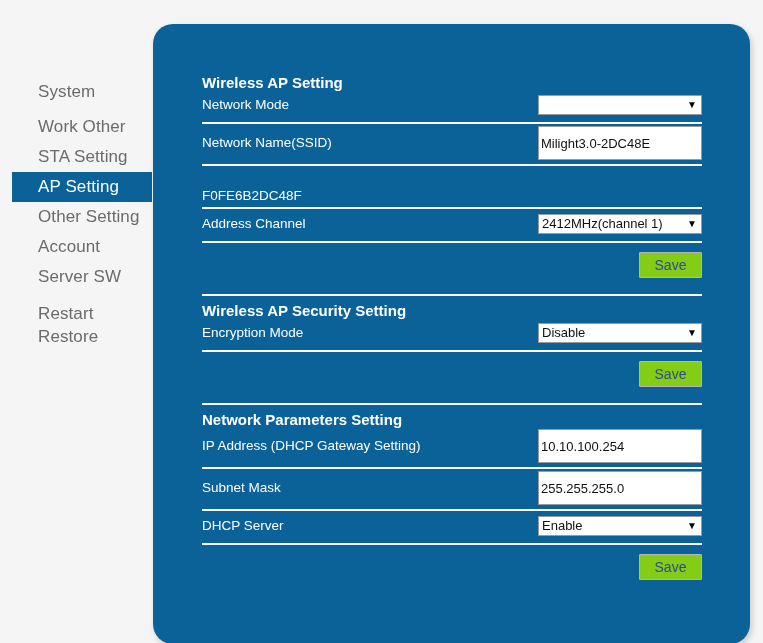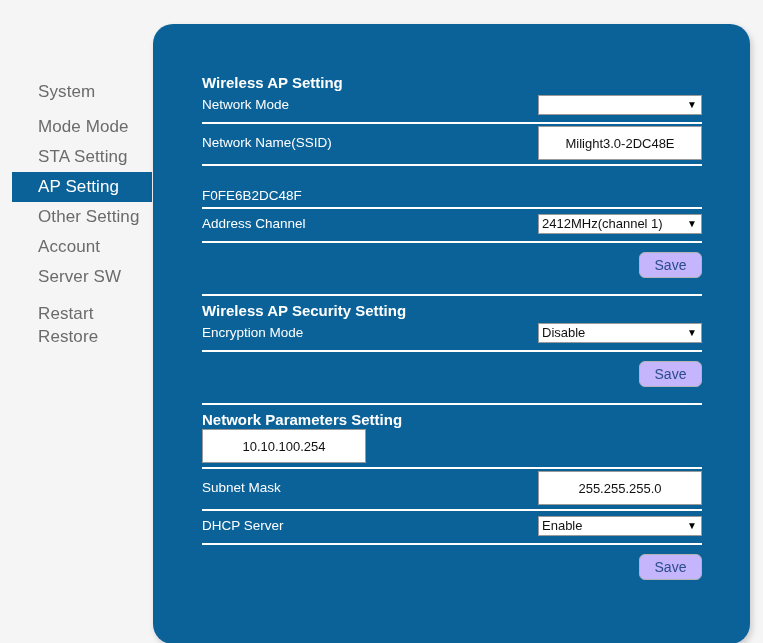--- a/index.html
+++ b/index.html
@@ -109,21 +109,20 @@
     height: 20px;
     box-sizing: border-box;
     background: #ffffff;
     border: 1px solid #9a9a9a;
     font-family: "Liberation Sans", sans-serif;
     font-size: 13px;
     color: #111111;
     padding: 16px 2px;
     line-height: 18px;
     outline: none;
-    text-align: center;
   }
   .sel {
     position: relative;
     width: 164px;
     height: 20px;
     box-sizing: border-box;
     background: #ffffff;
     border: 1px solid #9a9a9a;
     font-size: 13px;
     color: #111111;
@@ -148,37 +147,37 @@
   }
 
   .btn-row {
     display: flex;
     justify-content: flex-end;
     padding: 9px 0 10px 0;
   }
   .save-btn {
     width: 63px;
     height: 26px;
-    background: #c4b5fd;
+    background: #84cc16;
     border: 1px solid #b4b4b4;
-    border-radius: 6px;
+    border-radius: 1px;
     color: #2c4c8c;
     font-family: "Liberation Sans", sans-serif;
     font-size: 14px;
     cursor: pointer;
     padding: 0;
   }
   .spacer-sm { height: 6px; }
 </style>
 </head>
 <body>
 
 <div id="sidebar">
   <div class="nav-item" style="top:77px;"><span>System</span></div>
-  <div class="nav-item" style="top:112px;"><span>Mode Mode</span></div>
+  <div class="nav-item" style="top:112px;"><span>Work Other</span></div>
   <div class="nav-item" style="top:142px;"><span>STA Setting</span></div>
   <div class="nav-item active" style="top:172px;"><span>AP Setting</span></div>
   <div class="nav-item" style="top:202px;"><span>Other Setting</span></div>
   <div class="nav-item" style="top:232px;"><span>Account</span></div>
   <div class="nav-item" style="top:262px;"><span>Server SW</span></div>
   <div class="nav-item" style="top:299px;"><span>Restart</span></div>
   <div class="nav-item" style="top:322px;"><span>Restore</span></div>
 </div>
 
 <div id="panel">
@@ -240,20 +239,21 @@
       </div>
     </div>
 
     <div class="spacer-sm"></div>
 
     <div class="section">
       <div class="rule"></div>
       <div class="section-title">Network Parameters Setting</div>
 
       <div class="row tight">
+        <div class="row-label">IP Address (DHCP Gateway Setting)</div>
         <input class="txt" type="text" value="10.10.100.254" style="">
       </div>
       <div class="rule"></div>
 
       <div class="row">
         <div class="row-label">Subnet Mask</div>
         <input class="txt" type="text" value="255.255.255.0" style="">
       </div>
       <div class="rule"></div>
 

